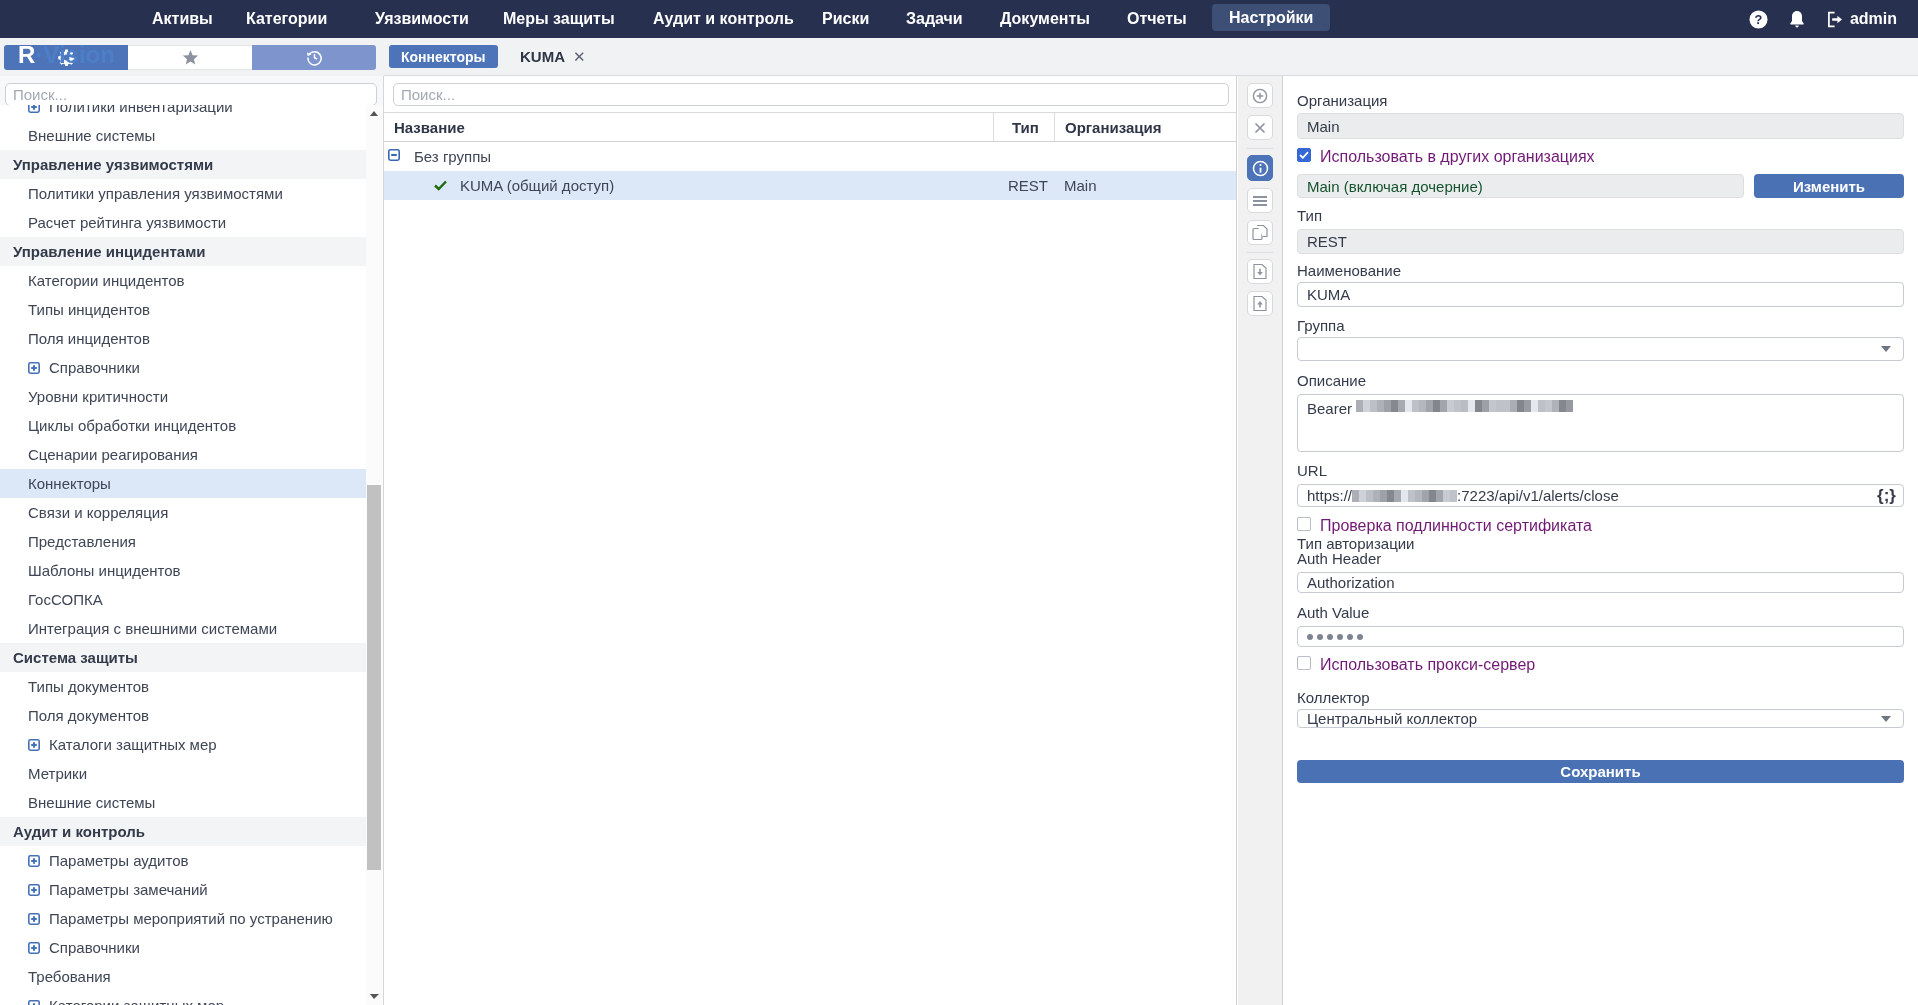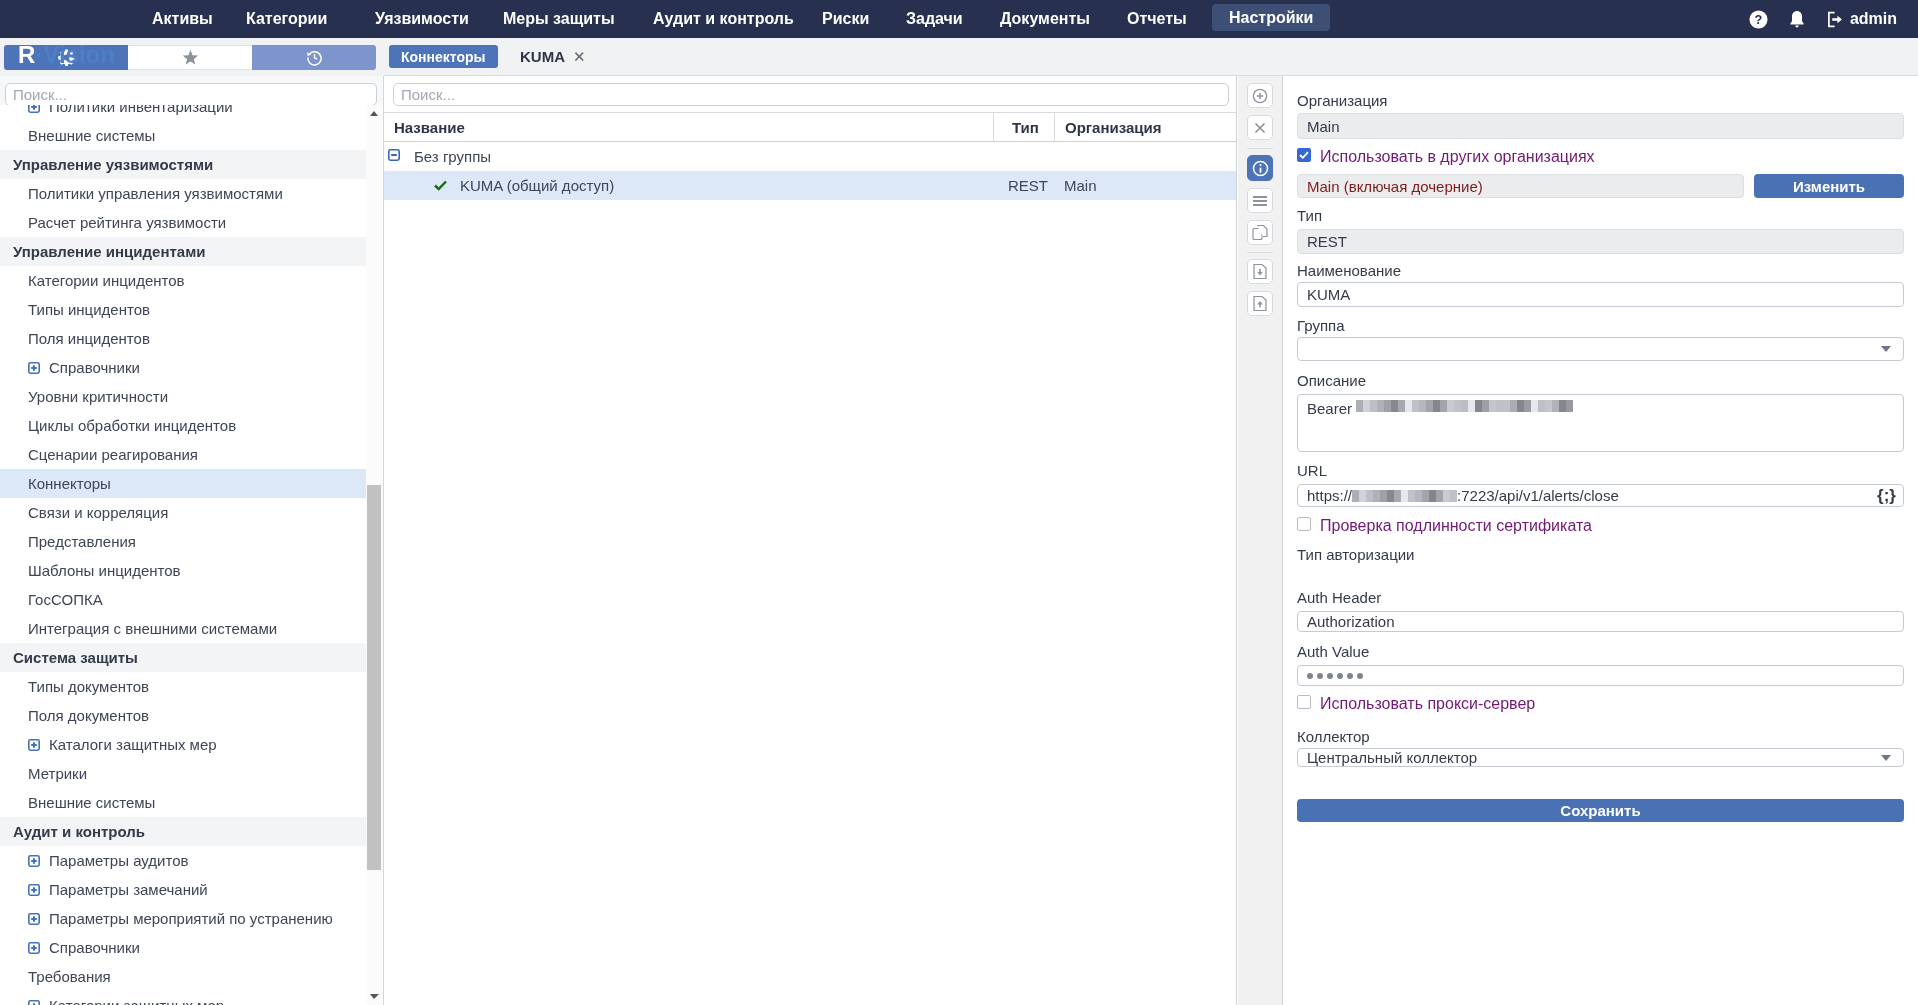--- a/index.html
+++ b/index.html
@@ -52,21 +52,21 @@
 #toolbar { position:absolute; left:1238px; top:76px; width:45px; height:929px; background:#f1f1f2; border-right:1px solid #cfd2d6; }
 .tbtn { position:absolute; left:9px; width:26px; height:25px; background:#fff; border:1px solid #d7dade; border-radius:5px; display:flex; align-items:center; justify-content:center; }
 .tbtn.blue { background:#4d74b8; border-color:#4d74b8; }
 .tbdiv { position:absolute; left:9px; width:26px; height:1px; background:#dcdee1; }
 
 #panel { position:absolute; left:1283px; top:76px; width:635px; height:929px; background:#fff; }
 #panel .inner { position:absolute; left:14px; top:17px; width:607px; }
 .lbl { font-size:15px; color:#333a4a; height:15px; line-height:15px; }
 .inp { border:1px solid #c6cad2; border-radius:4px; background:#fff; font-size:15px; color:#333a4a; display:flex; align-items:center; padding:0 9px; }
 .inp.dis { background:#ebecee; border-color:#dcdee2; }
-.inp.ph { color:#7f1d1d; }
+.inp.ph { color:#14532d; }
 .blubtn { background:#4a71b4; color:#fff; font-weight:bold; font-size:15px; border-radius:4px; display:flex; align-items:center; justify-content:center; }
 .cbrow { display:flex; align-items:flex-start; font-size:16px; color:#701a75; }
 .cb { width:14px; height:14px; border:1px solid #b8bcc4; border-radius:2px; background:#fff; margin-right:9px; flex:0 0 14px; }
 .cb.on { background:#3568d4; border-color:#3568d4; display:flex; align-items:center; justify-content:center; }
 .caret { position:absolute; right:12px; top:50%; margin-top:-3px; width:0; height:0; border-left:5px solid transparent; border-right:5px solid transparent; border-top:6px solid #6f7683; }
 </style>
 </head>
 <body>
 <div id="band"></div>
 <div id="bandline"></div>
@@ -287,22 +287,22 @@
 <div class="inp" style="height:25px;margin-top:4px;">KUMA</div>
 <div class="lbl" style="margin-top:11px;">Группа</div>
 <div class="inp" style="height:24px;margin-top:4px;position:relative;">
         <span class="caret"></span>
       </div>
 <div class="lbl" style="margin-top:12px;">Описание</div>
 <div class="inp" style="height:58px;margin-top:6px;align-items:flex-start;padding-top:5px;">Bearer&nbsp;<span style="display:inline-block;width:7px;height:12px;background:rgb(172,175,182);vertical-align:middle;"></span><span style="display:inline-block;width:7px;height:12px;background:rgb(207,210,217);vertical-align:middle;"></span><span style="display:inline-block;width:7px;height:12px;background:rgb(188,191,198);vertical-align:middle;"></span><span style="display:inline-block;width:7px;height:12px;background:rgb(174,177,184);vertical-align:middle;"></span><span style="display:inline-block;width:7px;height:12px;background:rgb(158,161,168);vertical-align:middle;"></span><span style="display:inline-block;width:7px;height:12px;background:rgb(133,136,143);vertical-align:middle;"></span><span style="display:inline-block;width:7px;height:12px;background:rgb(166,169,176);vertical-align:middle;"></span><span style="display:inline-block;width:7px;height:12px;background:rgb(228,231,238);vertical-align:middle;"></span><span style="display:inline-block;width:7px;height:12px;background:rgb(190,193,200);vertical-align:middle;"></span><span style="display:inline-block;width:7px;height:12px;background:rgb(180,183,190);vertical-align:middle;"></span><span style="display:inline-block;width:7px;height:12px;background:rgb(161,164,171);vertical-align:middle;"></span><span style="display:inline-block;width:7px;height:12px;background:rgb(131,134,141);vertical-align:middle;"></span><span style="display:inline-block;width:7px;height:12px;background:rgb(162,165,172);vertical-align:middle;"></span><span style="display:inline-block;width:7px;height:12px;background:rgb(200,203,210);vertical-align:middle;"></span><span style="display:inline-block;width:7px;height:12px;background:rgb(191,194,201);vertical-align:middle;"></span><span style="display:inline-block;width:7px;height:12px;background:rgb(186,189,196);vertical-align:middle;"></span><span style="display:inline-block;width:7px;height:12px;background:rgb(228,231,238);vertical-align:middle;"></span><span style="display:inline-block;width:7px;height:12px;background:rgb(131,134,141);vertical-align:middle;"></span><span style="display:inline-block;width:7px;height:12px;background:rgb(157,160,167);vertical-align:middle;"></span><span style="display:inline-block;width:7px;height:12px;background:rgb(195,198,205);vertical-align:middle;"></span><span style="display:inline-block;width:7px;height:12px;background:rgb(190,193,200);vertical-align:middle;"></span><span style="display:inline-block;width:7px;height:12px;background:rgb(191,194,201);vertical-align:middle;"></span><span style="display:inline-block;width:7px;height:12px;background:rgb(170,173,180);vertical-align:middle;"></span><span style="display:inline-block;width:7px;height:12px;background:rgb(131,134,141);vertical-align:middle;"></span><span style="display:inline-block;width:7px;height:12px;background:rgb(153,156,163);vertical-align:middle;"></span><span style="display:inline-block;width:7px;height:12px;background:rgb(228,231,238);vertical-align:middle;"></span><span style="display:inline-block;width:7px;height:12px;background:rgb(189,192,199);vertical-align:middle;"></span><span style="display:inline-block;width:7px;height:12px;background:rgb(195,198,205);vertical-align:middle;"></span><span style="display:inline-block;width:7px;height:12px;background:rgb(175,178,185);vertical-align:middle;"></span><span style="display:inline-block;width:7px;height:12px;background:rgb(132,135,142);vertical-align:middle;"></span><span style="display:inline-block;width:7px;height:12px;background:rgb(150,153,160);vertical-align:middle;"></span></div>
 <div class="lbl" style="margin-top:11px;">URL</div>
 <div class="inp" style="height:23px;margin-top:6px;position:relative;">https://<span style="display:inline-block;width:7px;height:12px;background:rgb(172,175,182);vertical-align:middle;"></span><span style="display:inline-block;width:7px;height:12px;background:rgb(207,210,217);vertical-align:middle;"></span><span style="display:inline-block;width:7px;height:12px;background:rgb(188,191,198);vertical-align:middle;"></span><span style="display:inline-block;width:7px;height:12px;background:rgb(174,177,184);vertical-align:middle;"></span><span style="display:inline-block;width:7px;height:12px;background:rgb(158,161,168);vertical-align:middle;"></span><span style="display:inline-block;width:7px;height:12px;background:rgb(133,136,143);vertical-align:middle;"></span><span style="display:inline-block;width:7px;height:12px;background:rgb(166,169,176);vertical-align:middle;"></span><span style="display:inline-block;width:7px;height:12px;background:rgb(228,231,238);vertical-align:middle;"></span><span style="display:inline-block;width:7px;height:12px;background:rgb(190,193,200);vertical-align:middle;"></span><span style="display:inline-block;width:7px;height:12px;background:rgb(180,183,190);vertical-align:middle;"></span><span style="display:inline-block;width:7px;height:12px;background:rgb(161,164,171);vertical-align:middle;"></span><span style="display:inline-block;width:7px;height:12px;background:rgb(131,134,141);vertical-align:middle;"></span><span style="display:inline-block;width:7px;height:12px;background:rgb(162,165,172);vertical-align:middle;"></span><span style="display:inline-block;width:7px;height:12px;background:rgb(200,203,210);vertical-align:middle;"></span><span style="display:inline-block;width:7px;height:12px;background:rgb(191,194,201);vertical-align:middle;"></span>:7223/api/v1/alerts/close<span style="position:absolute;right:7px;font-weight:bold;color:#343a46;font-size:17px;">{;}</span></div>
 <div class="cbrow" style="margin-top:10px;"><span class="cb"></span>Проверка подлинности сертификата</div>
-<div class="lbl" style="margin-top:12px;">Тип авторизации</div>
-<div class="lbl" style="margin-top:28px;">Auth Header</div>
+<div class="lbl" style="margin-top:1px;">Тип авторизации</div>
+<div class="lbl" style="margin-top:0;">Auth Header</div>
 <div class="inp" style="height:21px;margin-top:6px;">Authorization</div>
 <div class="lbl" style="margin-top:12px;">Auth Value</div>
 <div class="inp" style="height:21px;margin-top:6px;">
         <span style="display:flex;gap:4px;">
           <span style="width:6px;height:6px;border-radius:50%;background:#7e8591;"></span>
           <span style="width:6px;height:6px;border-radius:50%;background:#7e8591;"></span>
           <span style="width:6px;height:6px;border-radius:50%;background:#7e8591;"></span>
           <span style="width:6px;height:6px;border-radius:50%;background:#7e8591;"></span>
           <span style="width:6px;height:6px;border-radius:50%;background:#7e8591;"></span>
           <span style="width:6px;height:6px;border-radius:50%;background:#7e8591;"></span>

